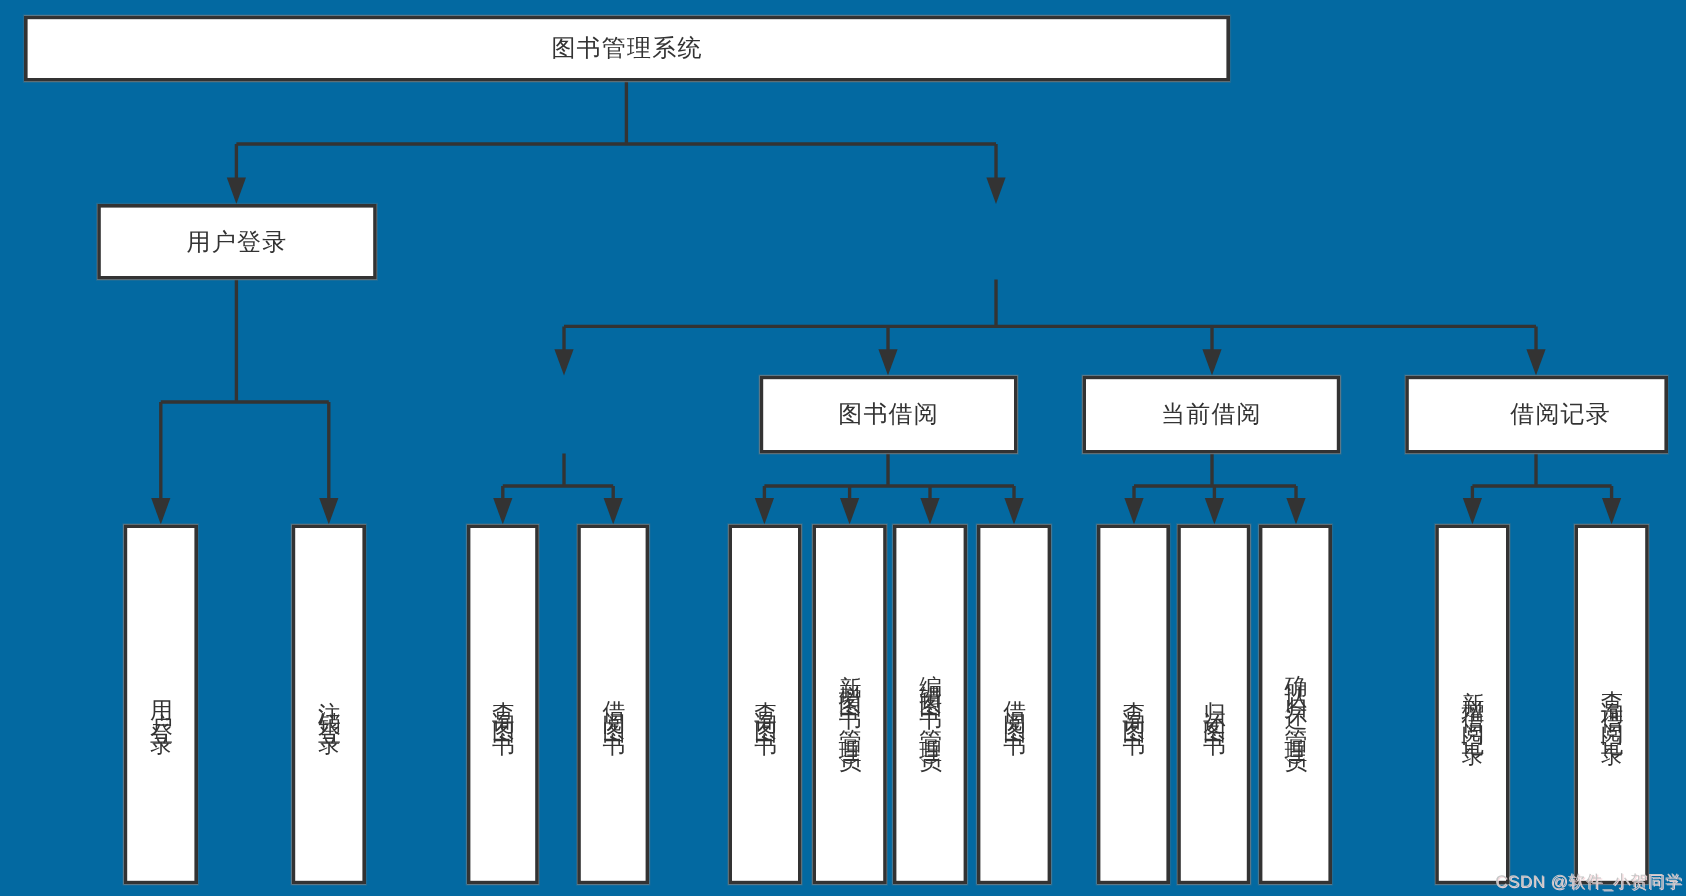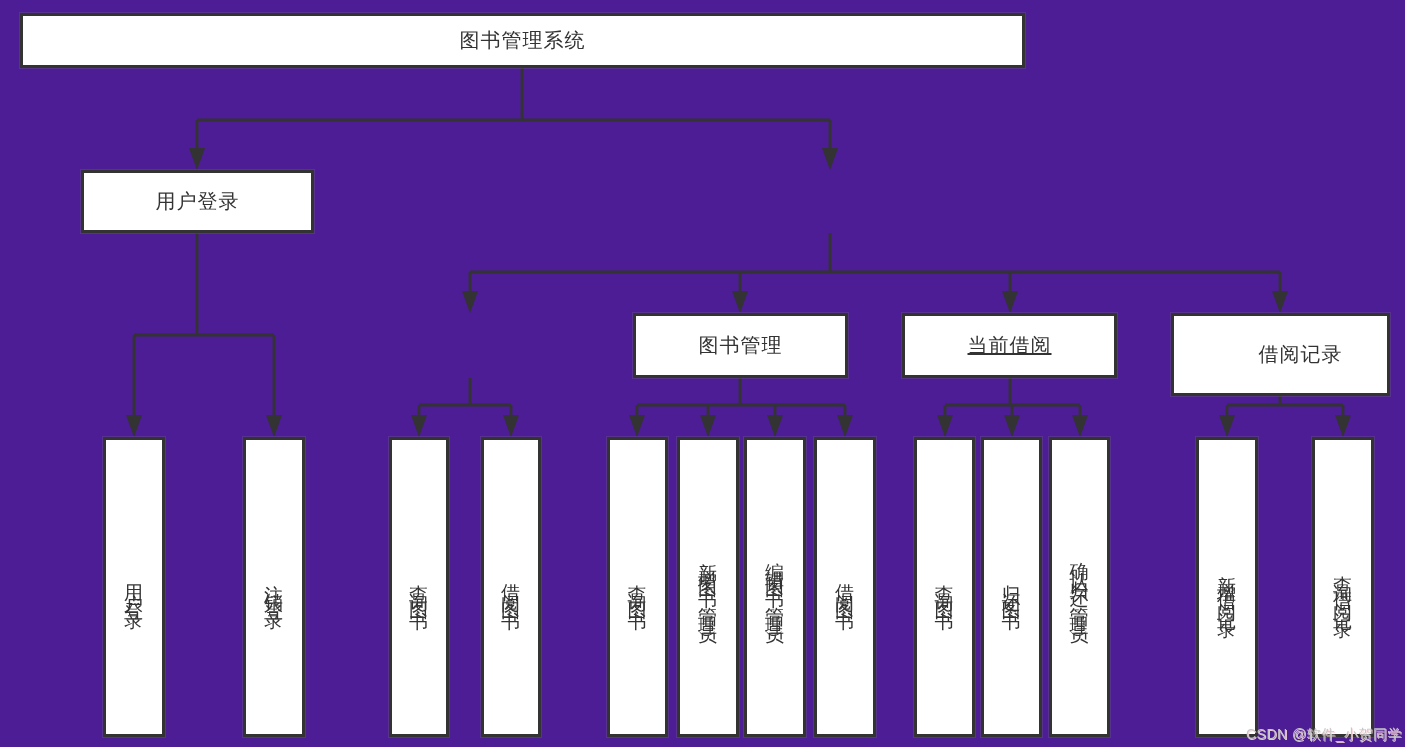--- a/index.html
+++ b/index.html
@@ -1,19 +1,19 @@
 <!DOCTYPE html>
 <html><head>
 <meta charset="utf-8">
 <style>
   html,body { margin:0; padding:0; background:#ffffff; }
   .canvas {
     position:relative;
     width:1405px; height:747px;
-    background:#4c1d95;
+    background:#0369a1;
     font-family:"Liberation Sans", sans-serif;
     color:#333333;
     overflow:hidden;
     text-align:center;
   }
   .connectors {
     position:absolute; left:0; top:0; width:1405px; height:747px;
     z-index:1;
   }
   .node {
@@ -94,26 +94,26 @@
 
   <div class="node" style="left:20px; top:13px; width:1005px; height:55px;">
     <span>图书管理系统</span>
   </div>
 
   <div class="node" style="left:81px; top:170px; width:233px; height:63px;">
     <span>用户登录</span>
   </div>
 
   <div class="node" style="left:633px; top:313px; width:215px; height:65px;">
-    <span>图书管理</span>
+    <span>图书借阅</span>
   </div>
-  <div class="node" style="left:902px; top:313px; width:215px; height:65px;text-decoration:underline;">
+  <div class="node" style="left:902px; top:313px; width:215px; height:65px;">
     <span>当前借阅</span>
   </div>
-  <div class="node" style="left:1171px; top:313px; width:219px; height:83px;padding-left:40px;">
+  <div class="node" style="left:1171px; top:313px; width:219px; height:65px;padding-left:40px;">
     <span>借阅记录</span>
   </div>
 
   <div class="node leaf" style="left:103px; top:437px; width:62px; height:300px;">
     <span class="vlabel">用户登录</span>
   </div>
   <div class="node leaf" style="left:243px; top:437px; width:62px; height:300px;">
     <span class="vlabel">注销登录</span>
   </div>
 

